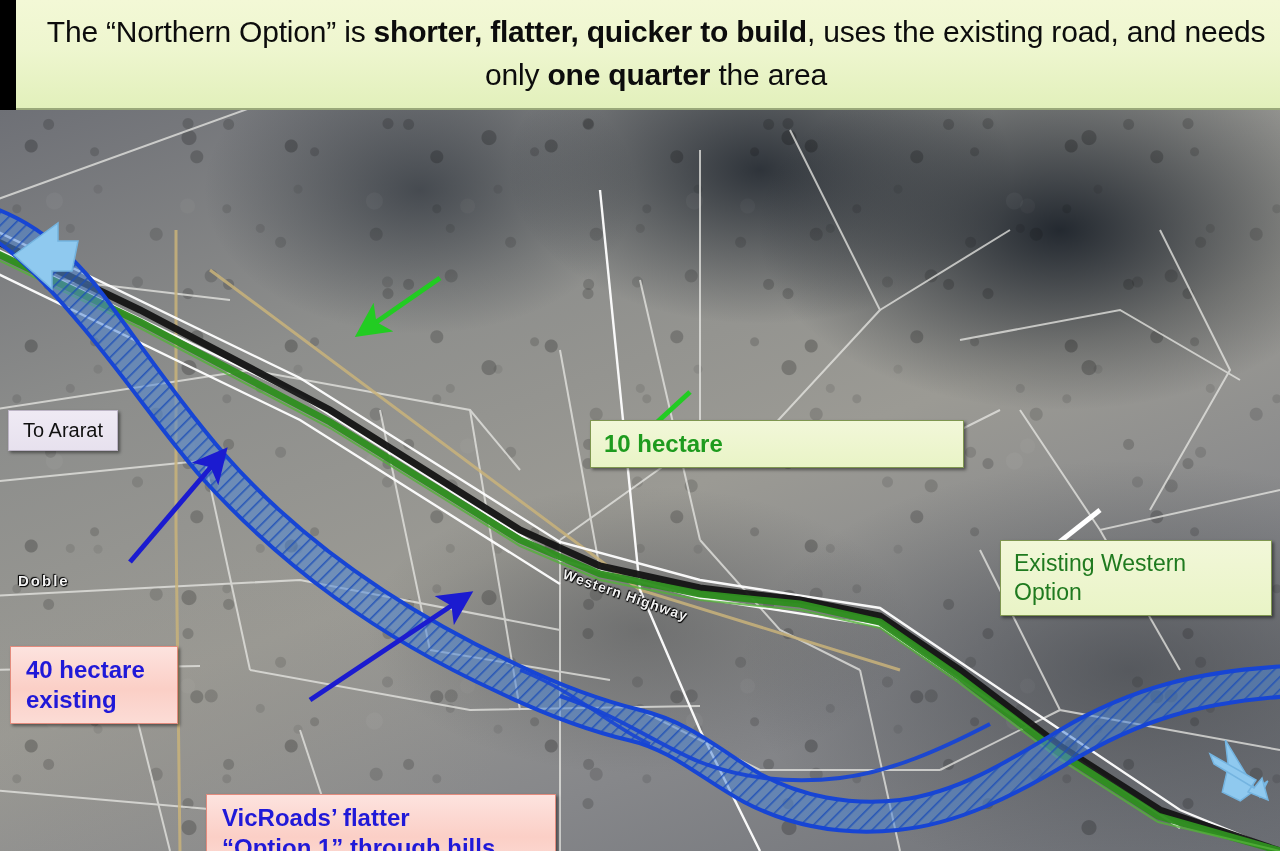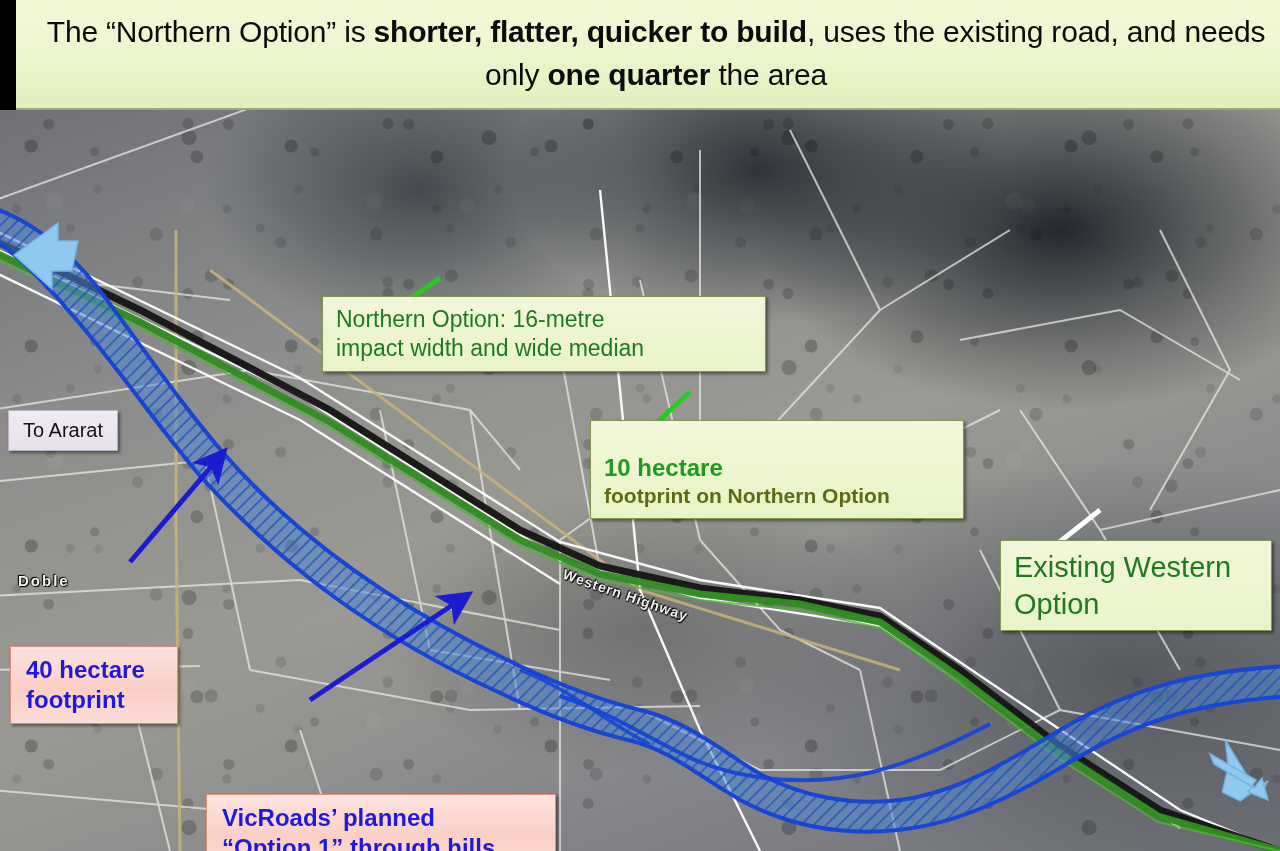--- a/index.html
+++ b/index.html
@@ -77,23 +77,23 @@
     background: linear-gradient(180deg,#fde3df 0%,#fbcfc6 55%,#fcdcd6 100%);
     border: 1px solid #e38b7d; color: #2019d8; padding-left: 15px;
   }
   .callout-grey {
     background: linear-gradient(180deg,#efeaf4 0%,#e7e1ee 100%);
     border: 1px solid #bdb5c6; color: #111;
   }
 
   #callout-northern-option { left: 322px; top: 186px; width: 444px; font-size: 23px; }
   #callout-ten-hectare    { left: 590px; top: 310px; width: 374px; }
-  #callout-ten-hectare .line1 { font-size: 24px; font-weight: 700; color: #1e9b1e; margin-top: 24px; }
+  #callout-ten-hectare .line1 { font-size: 24px; font-weight: 700; color: #1e9b1e; }
   #callout-ten-hectare .line2 { font-size: 21px; font-weight: 700; color: #5d6a16; }
-  #callout-existing-hwy   { left: 1000px; top: 430px; width: 272px; font-size: 29px; }
+  #callout-existing-hwy   { left: 1000px; top: 430px; width: 272px; font-size: 23px; }
   #callout-forty-hectare  { left: 10px; top: 536px; width: 168px; font-size: 24px; font-weight: 700; }
   #callout-vicroads       { left: 206px; top: 684px; width: 350px; font-size: 24px; font-weight: 700; }
   #label-to-ararat        { left: 8px; top: 300px; font-size: 20px; padding: 7px 14px; }
 
   
   .map-text {
     position: absolute; color: #f2f2f2; font-weight: 700;
     text-shadow: 0 0 2px #000, 1px 1px 1px #000, -1px -1px 1px #000;
     pointer-events: none;
   }
@@ -211,42 +211,37 @@
       </g>
       <g>
         <path d="M1212,640 L1268,676 L1268,658 L1252,688 L1232,688 L1226,662 Z" fill="#8fc9ef" stroke="#74b4e0" stroke-width="1.5" transform="rotate(26 1240 664)"></path>
         <path d="M1210,644 L1256,670 L1248,682 L1268,690 L1262,668 L1254,678 L1214,654 Z" fill="#8fc9ef" stroke="#74b4e0" stroke-width="1.5"></path>
       </g>
     </svg>
 
     <div class="map-text" id="map-label-doble">Doble</div>
     <div class="map-text" id="map-label-western-highway">Western Highway</div>
 
-    <div class="callout callout-green" id="callout-northern-option">
-      <div>Northern Option: 16-metre</div>
-      <div>impact width and wide median</div>
-    </div>
 
     <div class="callout callout-green" id="callout-ten-hectare">
       <div class="line1">10 hectare</div>
-      <div class="line2">footprint on Northern Option</div>
     </div>
 
     <div class="callout callout-green" id="callout-existing-hwy">
       <div>Existing Western</div>
       <div>Option</div>
     </div>
 
     <div class="callout callout-pink" id="callout-forty-hectare">
       <div>40 hectare</div>
-      <div>footprint</div>
+      <div>existing</div>
     </div>
 
     <div class="callout callout-pink" id="callout-vicroads">
-      <div>VicRoads’ planned</div>
+      <div>VicRoads’ flatter</div>
       <div>“Option 1” through hills</div>
     </div>
 
     <div class="callout callout-grey" id="label-to-ararat">To Ararat</div>
 
   </div>
 
 </div>
 
 </body></html>

